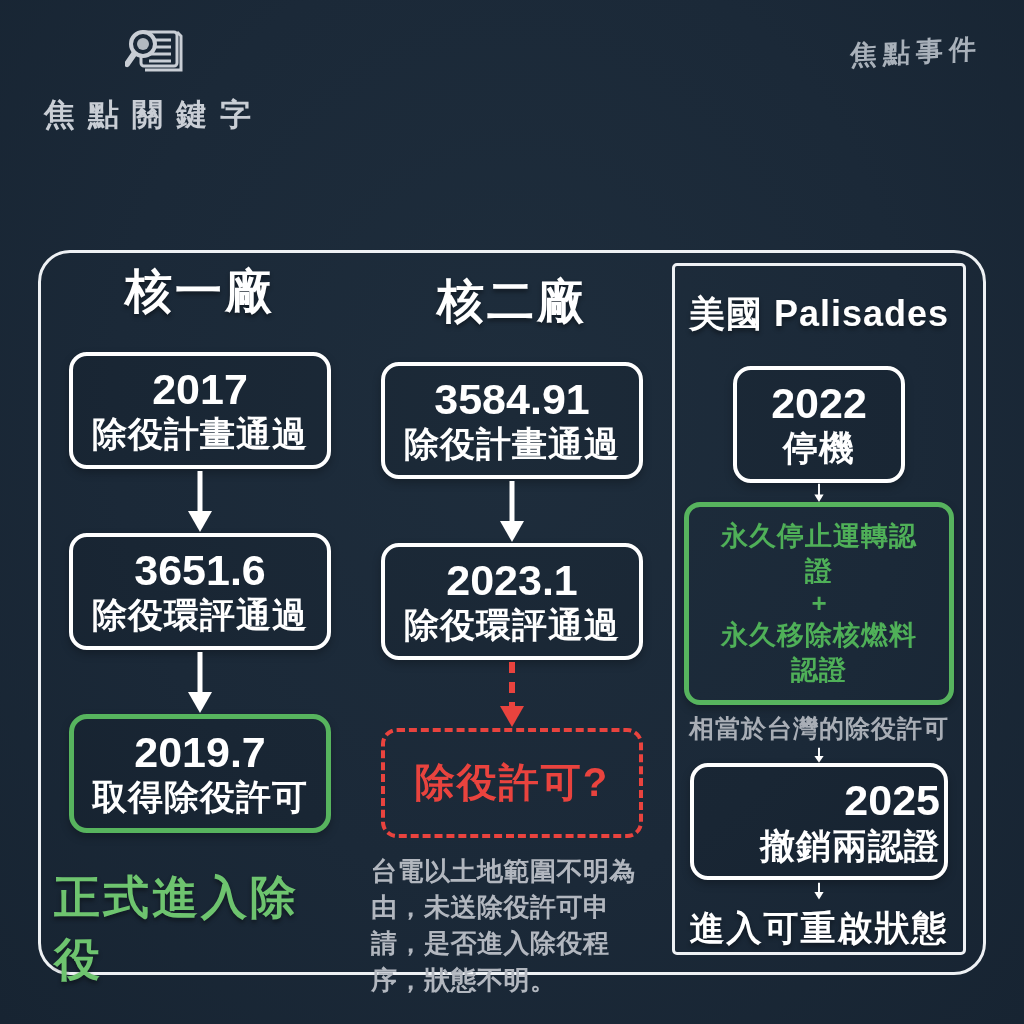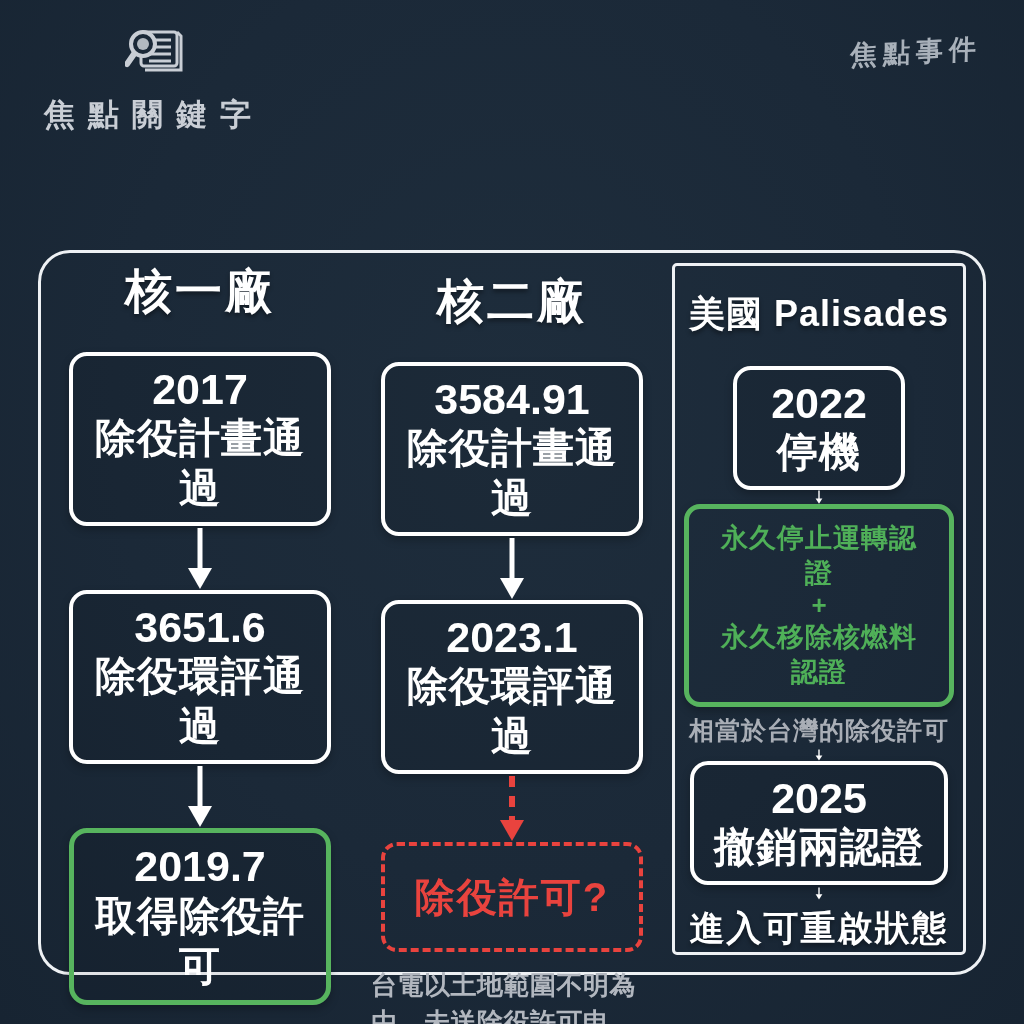--- a/index.html
+++ b/index.html
@@ -39,21 +39,21 @@
                 margin-top: 10px; height: 58px; line-height: 58px;
                 text-shadow: 0 3px 4px rgba(0,0,0,.4); }
   .col3 .col-header { font-size: 36px; margin-top: 24px; height: 48px; line-height: 48px; letter-spacing: 1px; }
   
   .step {
     width: 262px; border: 4px solid #ffffff; border-radius: 18px;
     color: #ffffff; text-align: center; padding: 9px 4px; font-weight: 800;
     background: rgba(0,0,0,.06); box-shadow: 0 4px 8px rgba(0,0,0,.25);
   }
   .step .y { font-size: 43px; line-height: 1.12; }
-  .step .d { font-size: 41px; line-height: 1.22; letter-spacing: 1px; }
+  .step .d { font-size: 35px; line-height: 1.22; letter-spacing: 1px; }
   .step.first { margin-top: 32px; }
   .step.green { border-color: #57b45e; border-width: 5px; }
   .col3 .step.small { width: 172px; margin-top: 28px; }
   
   .arrow { display: block; }
   
   .result-green { margin-top: 34px; color: #6ec46f; font-size: 46px; font-weight: 800;
                   letter-spacing: 3px; text-shadow: 0 3px 4px rgba(0,0,0,.4); }
   
   .qbox {
@@ -67,21 +67,21 @@
   }
   
   .certbox {
     width: 270px; margin-top: 0; border: 5px solid #57b45e; border-radius: 16px;
     color: #4fb058; font-weight: 800; text-align: center; padding: 12px 19px;
     box-shadow: 0 4px 8px rgba(0,0,0,.25);
   }
   .certbox .c { font-size: 27px; line-height: 1.3; letter-spacing: 1px; }
   .certbox .plus { font-size: 26px; line-height: 1.1; }
   .caption { margin-top: 7px; color: #a9aeb6; font-size: 25px; font-weight: 700; letter-spacing: 1px; }
-  .revoke { width: 258px; }
+  .revoke { width: 258px; text-align: right; }
   .result-white { margin-top: 5px; color: #ffffff; font-size: 35px; font-weight: 800;
                   letter-spacing: 2px; text-shadow: 0 3px 4px rgba(0,0,0,.4); }
 </style>
 </head>
 <body>
 
 <div class="canvas">
 
   <div class="brand">
     <span>

